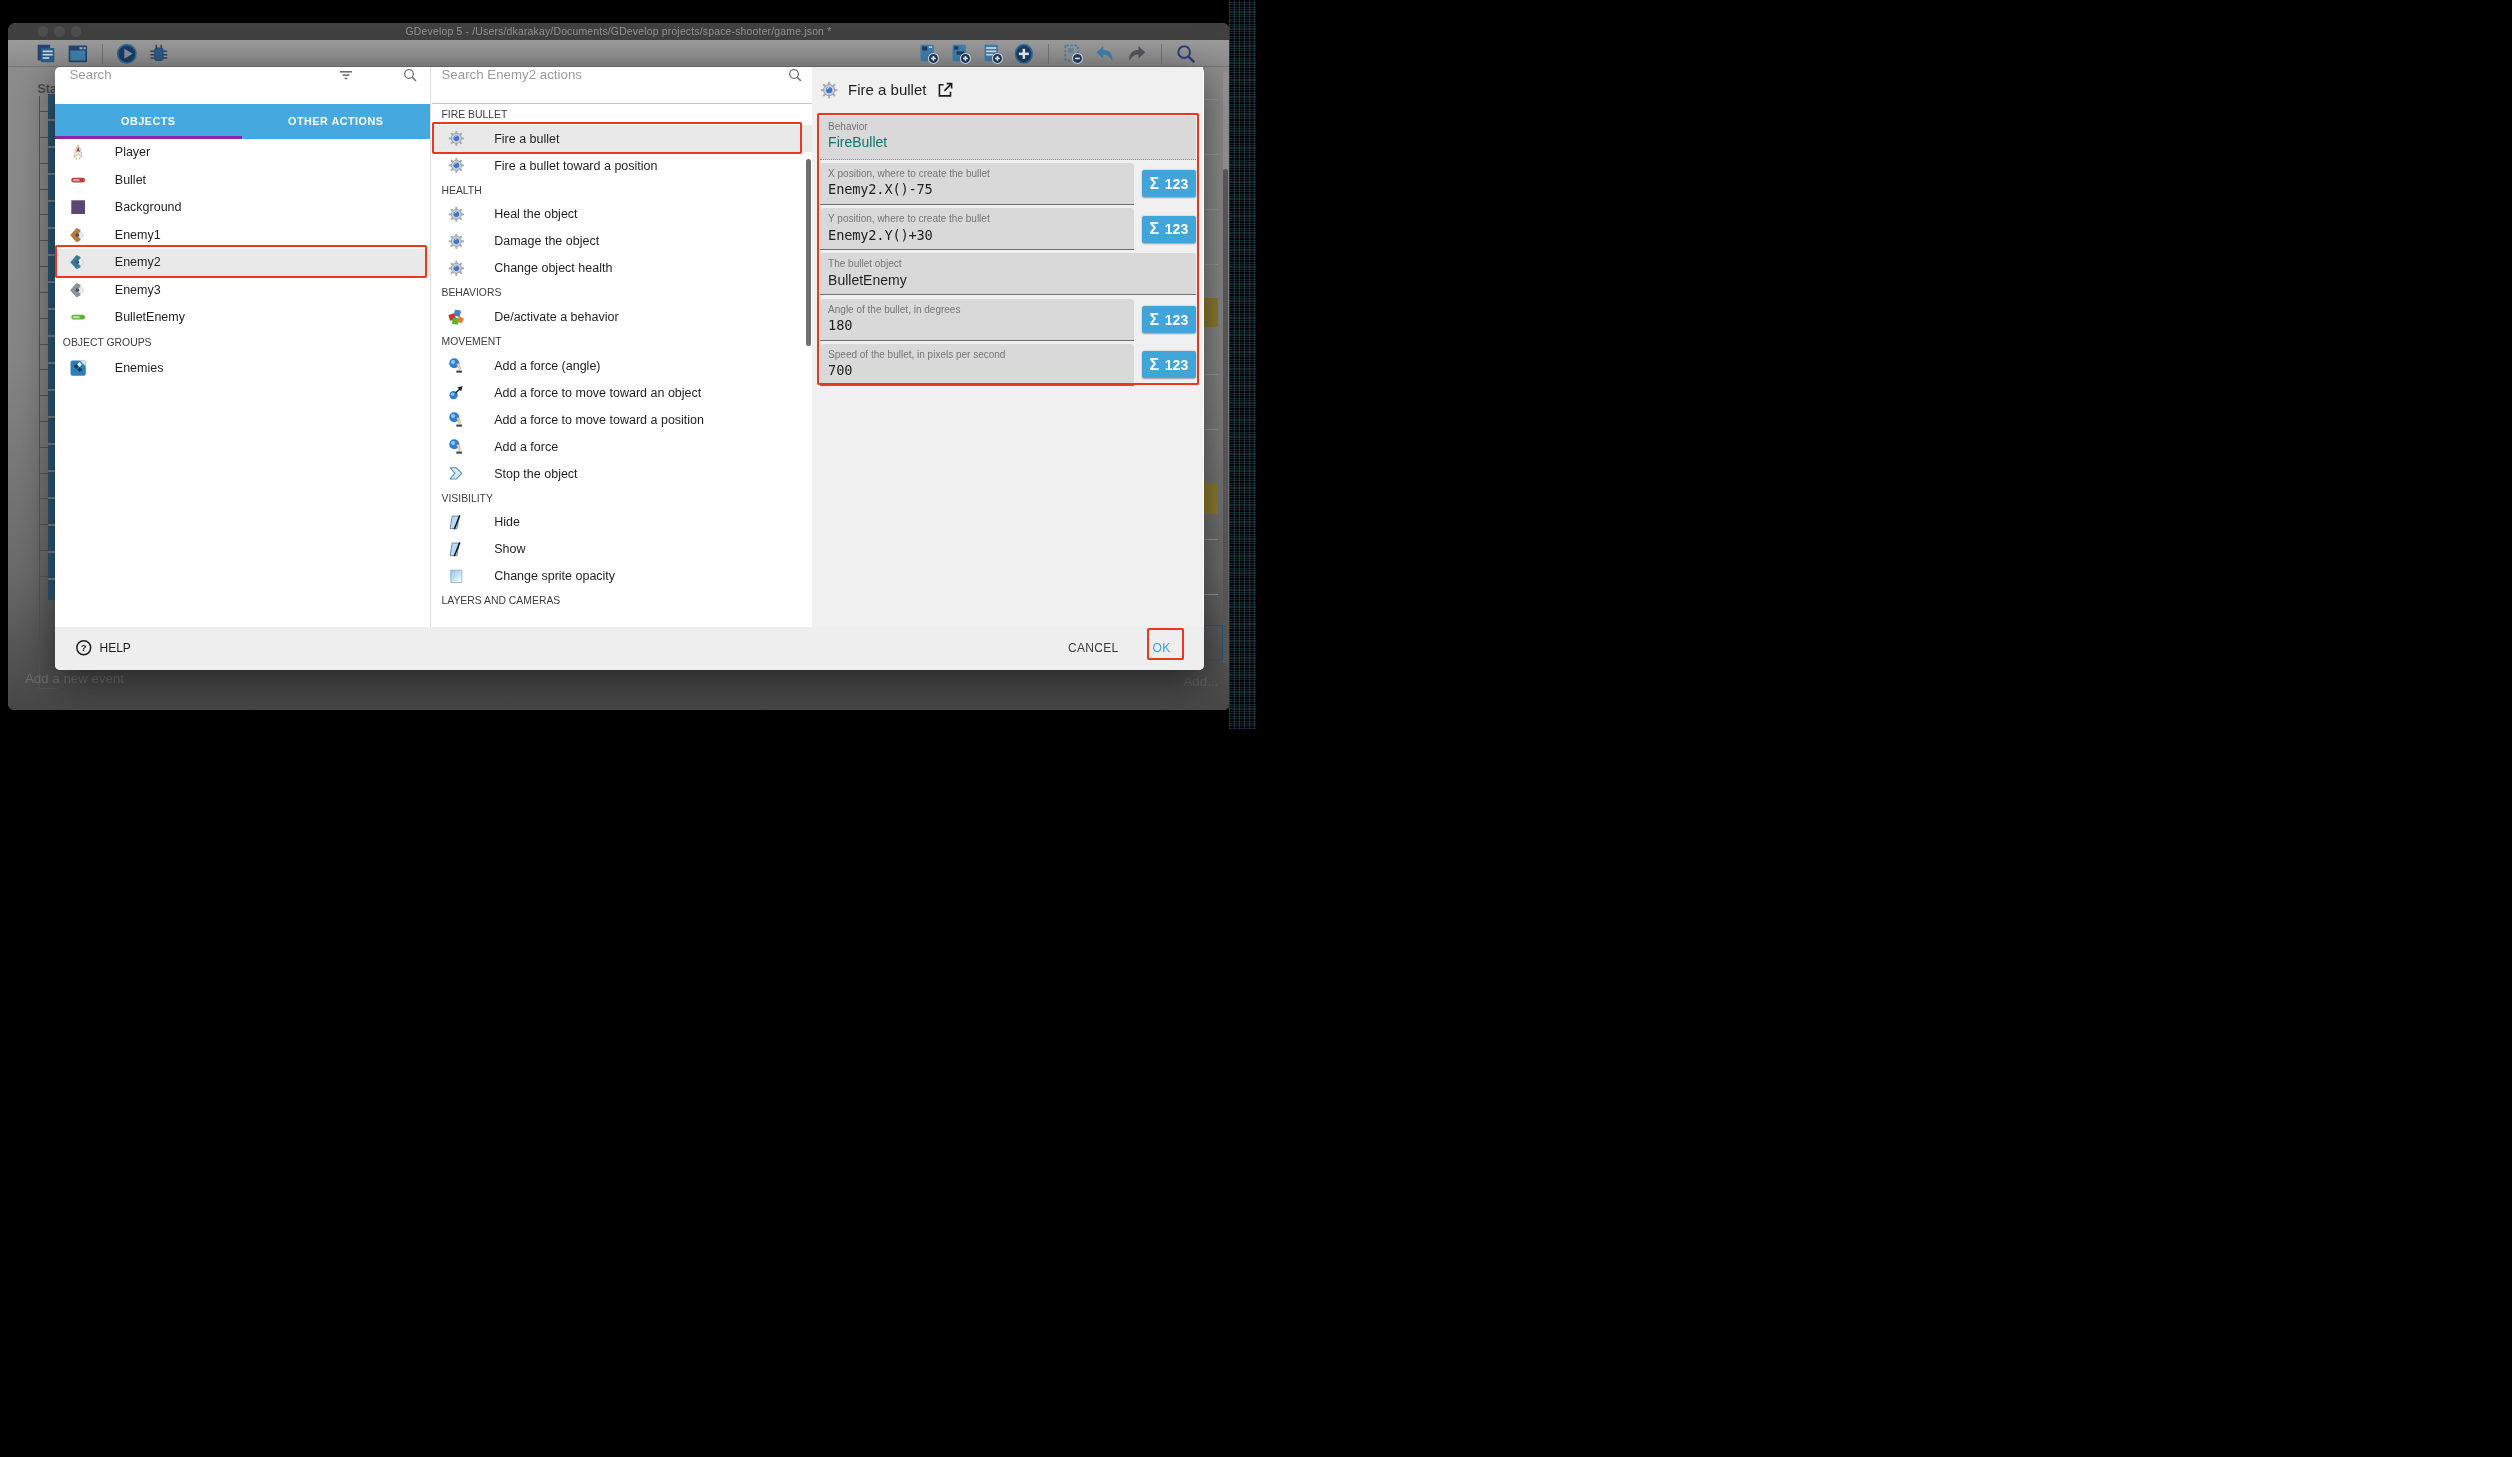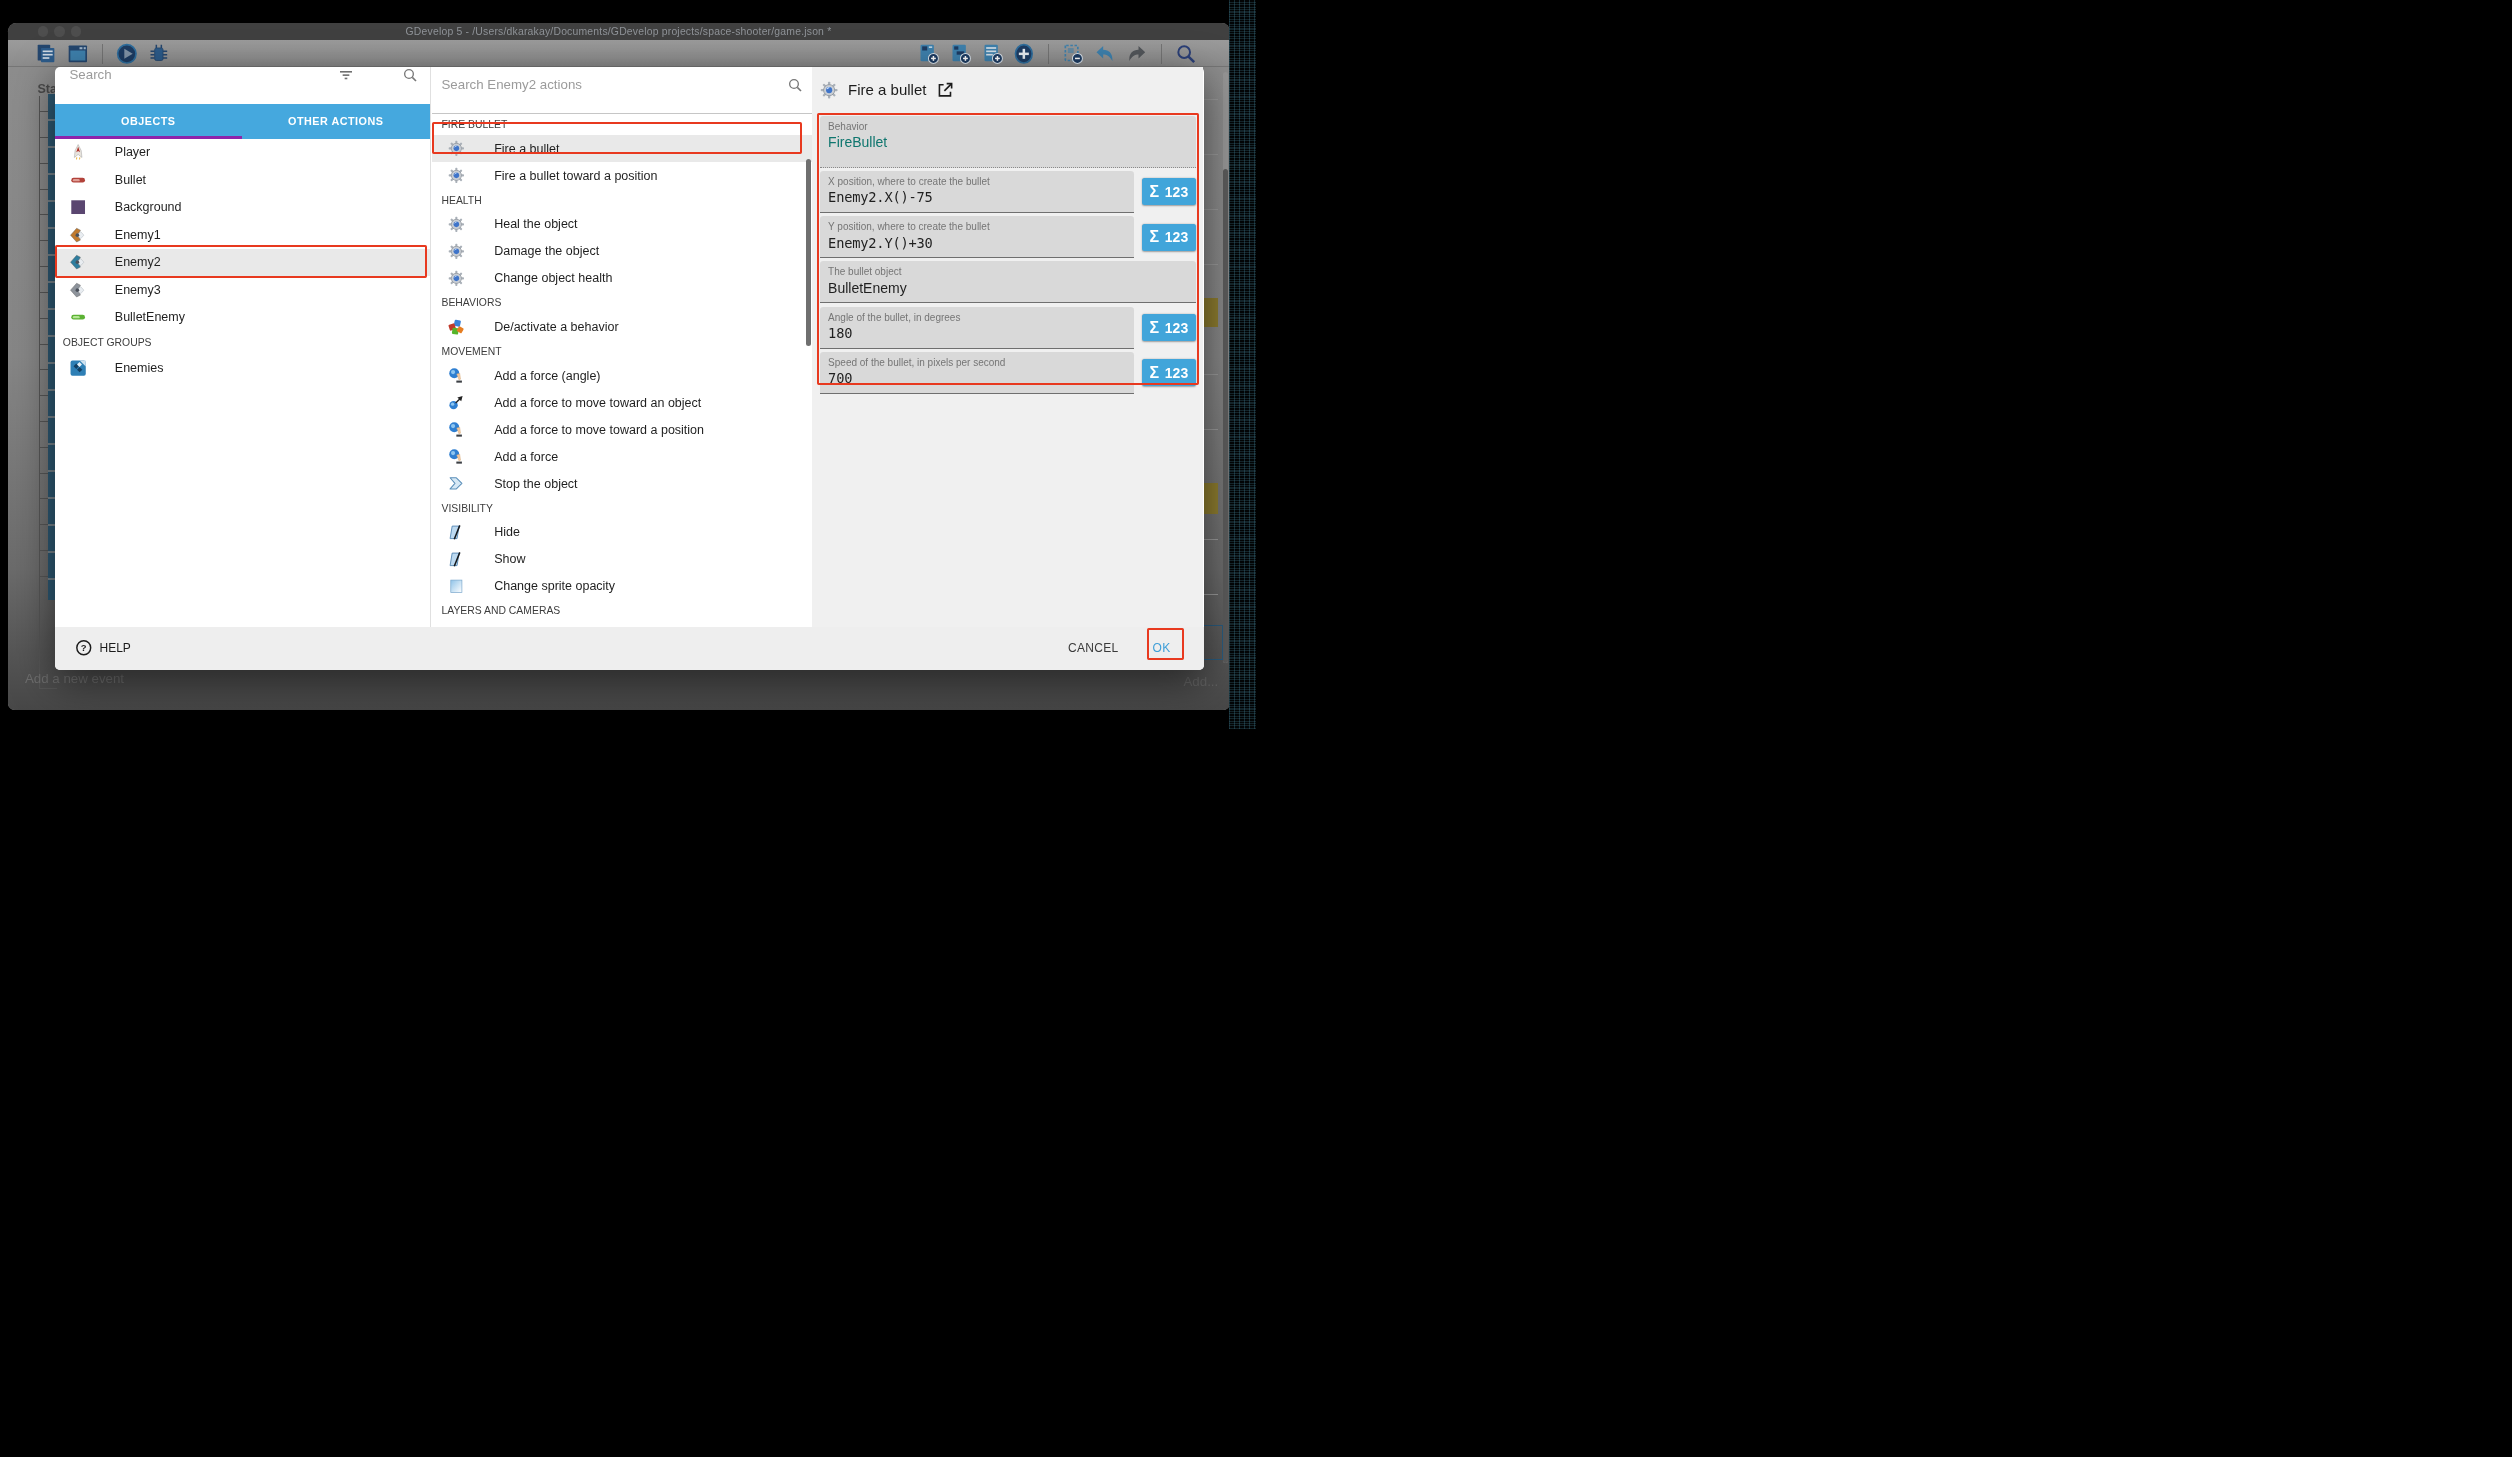--- a/index.html
+++ b/index.html
@@ -78,40 +78,40 @@
     color:#fff; font-size:10.8px; font-weight:bold; letter-spacing:0.5px; }
   #tab-underline { position:absolute; left:0; bottom:0; width:50%; height:2.5px; background:var(--purple); }
   .obj-row { height:27.5px; display:flex; align-items:center; padding-left:14px; gap:28px; position:relative; }
   .obj-row.selected { background:var(--sel-gray); }
   .obj-icon { width:18.3px; height:18.3px; flex:none; }
   .obj-icon svg { width:100%; height:100%; }
   .row-label { font-size:12.5px; color:#1f1f1f; }
   .list-header { height:23px; display:flex; align-items:center; padding-left:8.3px;
     font-size:10.4px; color:#3c3c3c; }
   
-  #actions-panel { position:absolute; left:377px; top:0; width:381px; height:560px;margin-top:10px; }
+  #actions-panel { position:absolute; left:377px; top:0; width:381px; height:560px; }
   #actions-search { border-bottom:0.8px solid #c6c6c6; padding:0 10px; }
   .act-header { height:21.7px; display:flex; align-items:center; padding-left:10px;
     font-size:10.4px; color:#3c3c3c; }
   .act-row { height:27px; display:flex; align-items:center; padding-left:16px; gap:30px; }
   .act-row.selected { background:var(--sel-gray); }
   .act-icon { width:16.7px; height:16.7px; flex:none; }
   .act-icon svg { width:100%; height:100%; }
   #mid-scroll-thumb { position:absolute; left:751px; top:92px; width:5px; height:187px;
     background:#6f6f6f; border-radius:2.5px; }
   
   #params-panel { position:absolute; left:757px; top:0; width:391px; height:560px; background:#f0f0f0; }
   #params-header { position:absolute; left:8.3px; top:11.7px; height:23px; display:flex; align-items:center; gap:10px; }
   #params-title { font-size:15px; color:#1c1c1c; }
   .hdr-icon { width:18.3px; height:18.3px; } .hdr-icon svg { width:100%; height:100%; }
   #fields { position:absolute; left:8.3px; top:49px; width:376px; }
   .field-row { display:flex; align-items:center; margin-bottom:3.3px; }
   .field { flex:1; background:#d9d9d9; border-radius:3.3px 3.3px 0 0; padding:5px 8.3px 0 8.3px;
     height:42px; border-bottom:0.8px solid #6f6f6f; }
-  .field.disabled { height:52px; border-bottom:0.8px dotted #8a8a8a; }
+  .field.disabled { height:44px; border-bottom:0.8px dotted #8a8a8a; }
   .field-label { font-size:10px; color:#757575; margin-bottom:2.5px; white-space:nowrap; }
   .field-value { font-size:14px; color:#1f1f1f; }
   .field-value.mono { font-family:"DejaVu Sans Mono", monospace; font-size:13.7px; letter-spacing:-0.2px; }
   .field.disabled .field-value { color:#0f766e; }
   .expr-btn { width:54px; height:27px; margin-left:8.3px; flex:none; background:var(--accent);
     border-radius:2.5px; box-shadow:0 0.8px 1.7px rgba(0,0,0,.35); display:flex;
     align-items:center; justify-content:center; gap:5.8px; color:#fff; cursor:pointer; }
   .expr-sigma { font-size:16px; font-weight:bold; }
   .expr-num { font-size:14px; font-weight:bold; }
   

